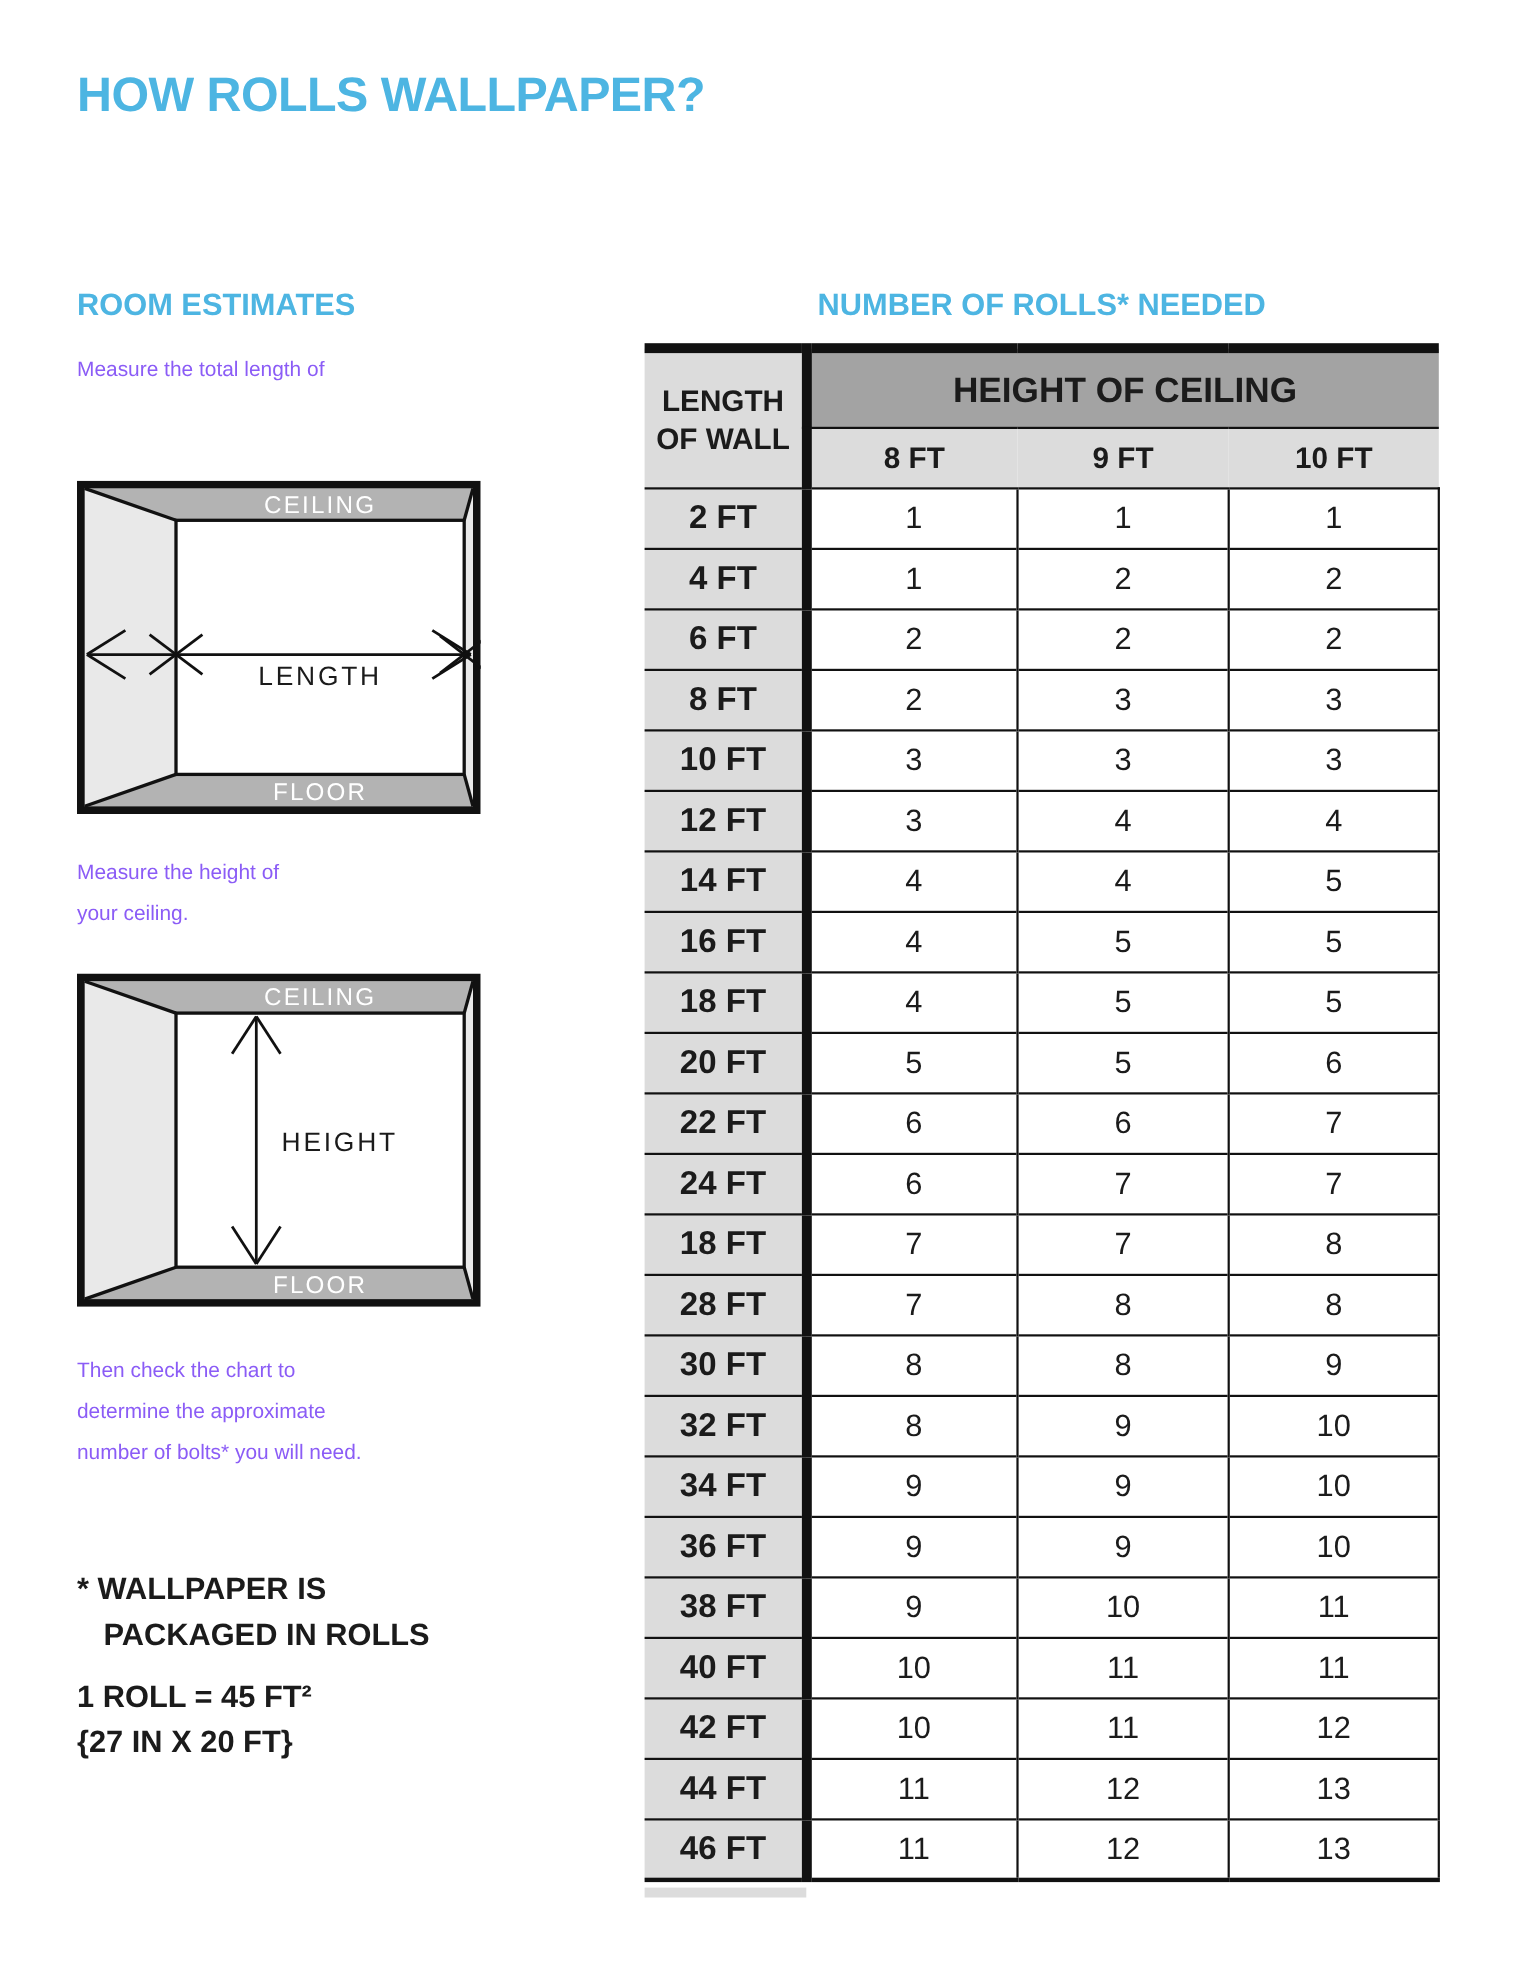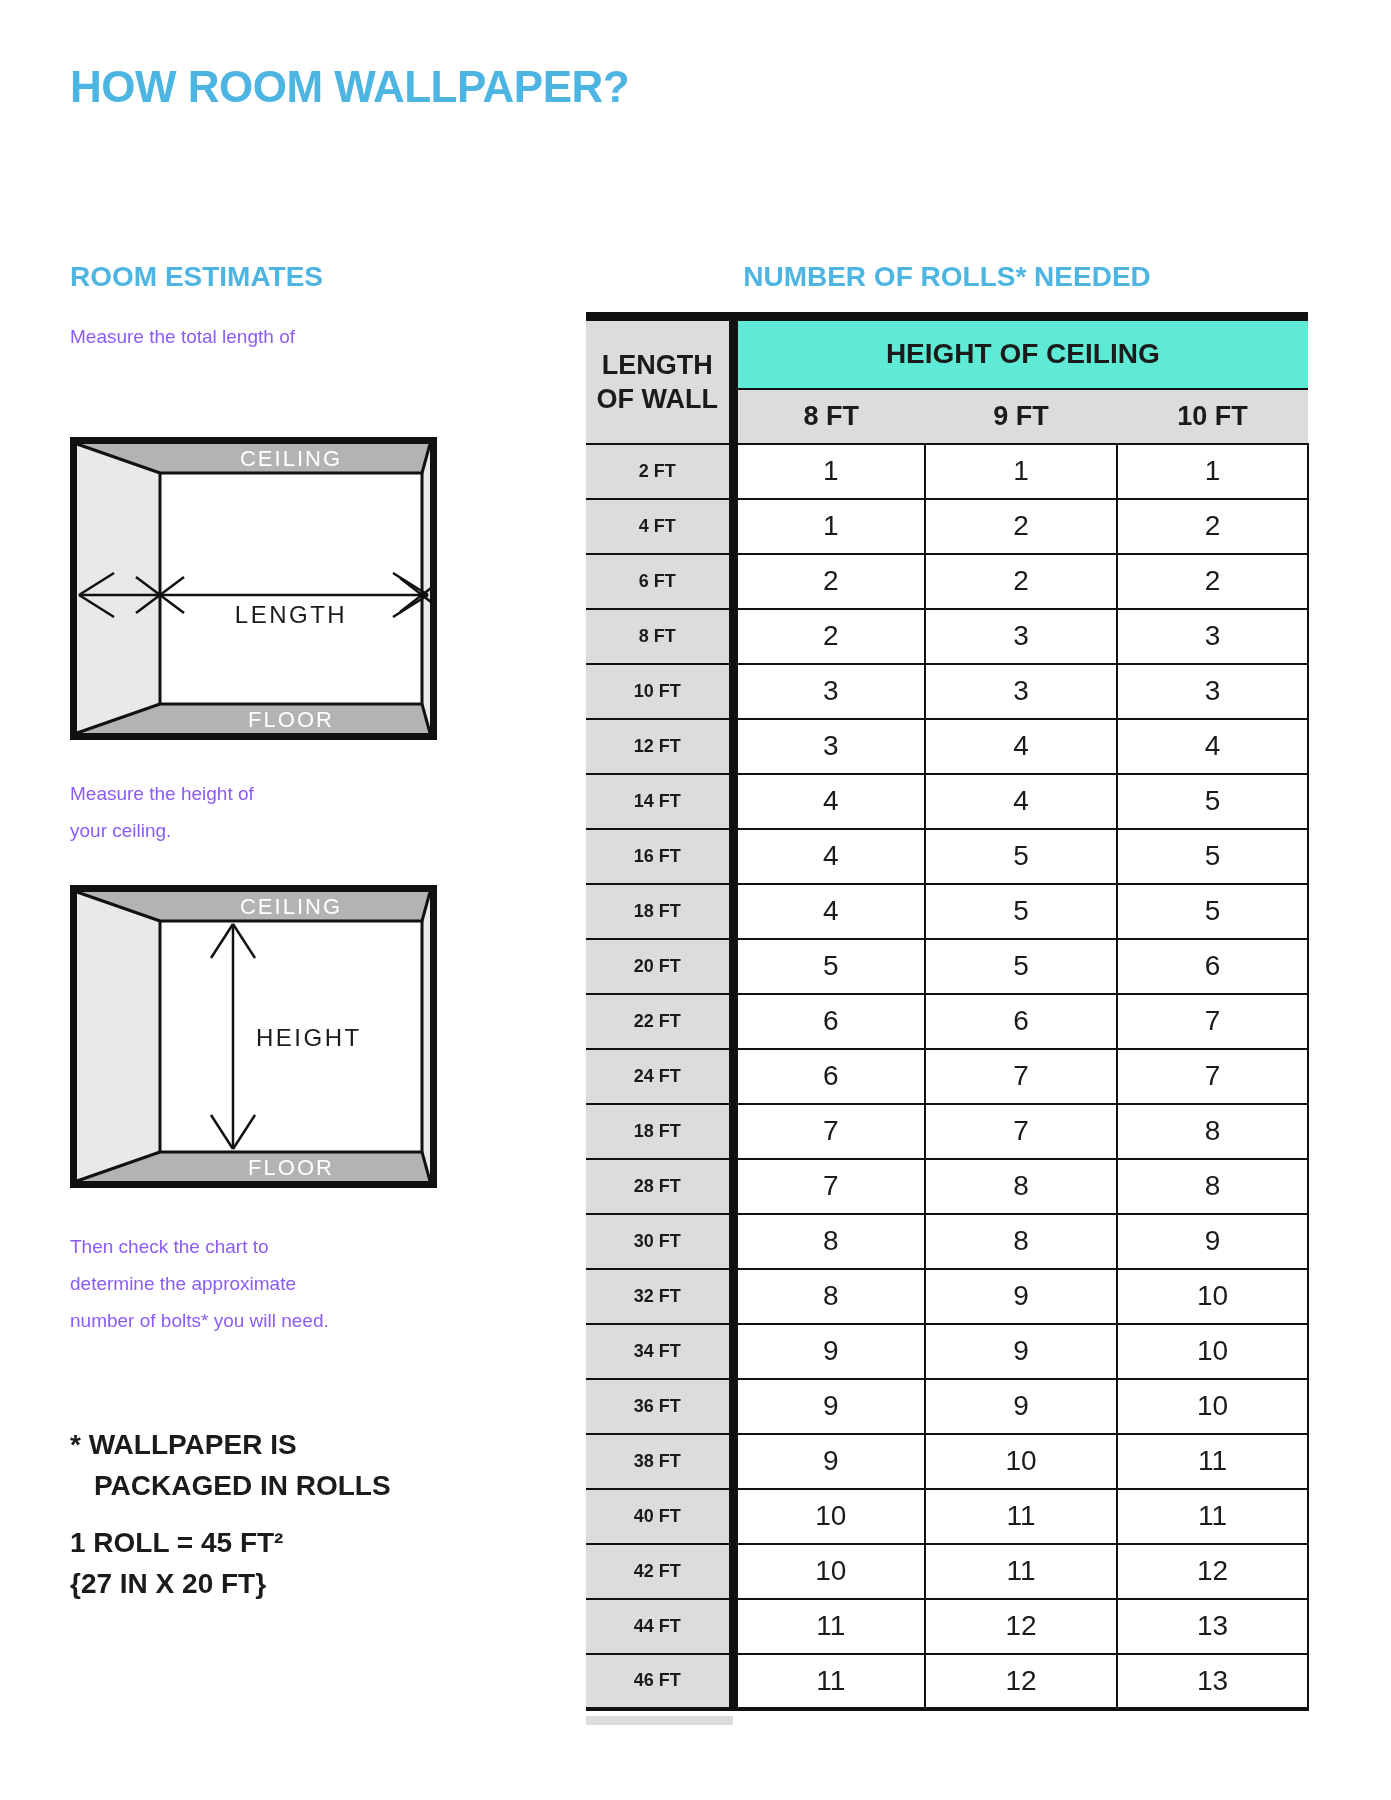--- a/index.html
+++ b/index.html
@@ -41,47 +41,47 @@
     border-top:9px solid #111;
   }
   #rolls-table td{
     text-align:center;vertical-align:middle;padding:0;
   }
   #rolls-table .corner{
     background:#dcdcdc;border-right:9px solid #111;
     font-size:27px;font-weight:bold;line-height:34px;
   }
   #rolls-table .group{
-    background:#5eead4;border-bottom:2px solid #111;
-    font-size:28px;font-weight:bold;
+    background:#a3a3a3;border-bottom:2px solid #111;
+    font-size:32px;font-weight:bold;
   }
   #rolls-table .sub{
     background:#dcdcdc;font-size:27px;font-weight:bold;
   }
   #rolls-table tr.h1{height:72px;}
   #rolls-table tr.h2{height:55px;}
   #rolls-table tbody tr{height:55px;}
   #rolls-table tbody td{border-top:2px solid #111;}
   #rolls-table tbody .rowhead{
     background:#dcdcdc;border-right:9px solid #111;
-    font-size:18px;font-weight:bold;
+    font-size:30px;font-weight:bold;
   }
   #rolls-table tbody .val{
     background:#ffffff;border-left:2px solid #111;font-size:28px;
   }
   #rolls-table tbody .val:last-child{border-right:2px solid #111;}
   #rolls-table tbody tr:last-child td{border-bottom:4px solid #111;}
   #table-overhang{
     left:586px;top:1716px;width:147px;height:9px;background:#dcdcdc;
   }
 </style>
 </head>
 <body>
 
-<div class="abs" id="page-title">HOW ROOM WALLPAPER?</div>
+<div class="abs" id="page-title">HOW ROLLS WALLPAPER?</div>
 
 <div class="abs section-heading" id="room-estimates-heading">ROOM ESTIMATES</div>
 
 <div class="abs body-text" id="para1">
   <div>Measure the total length of</div>
 </div>
 
 <svg class="abs" id="diagram1" width="367" height="303" viewBox="0 0 367 303">
   <polygon points="7,7 360,7 352,36 90,36" fill="#b3b3b3"></polygon>
   <polygon points="90,267 352,267 360,296 7,296" fill="#b3b3b3"></polygon>

